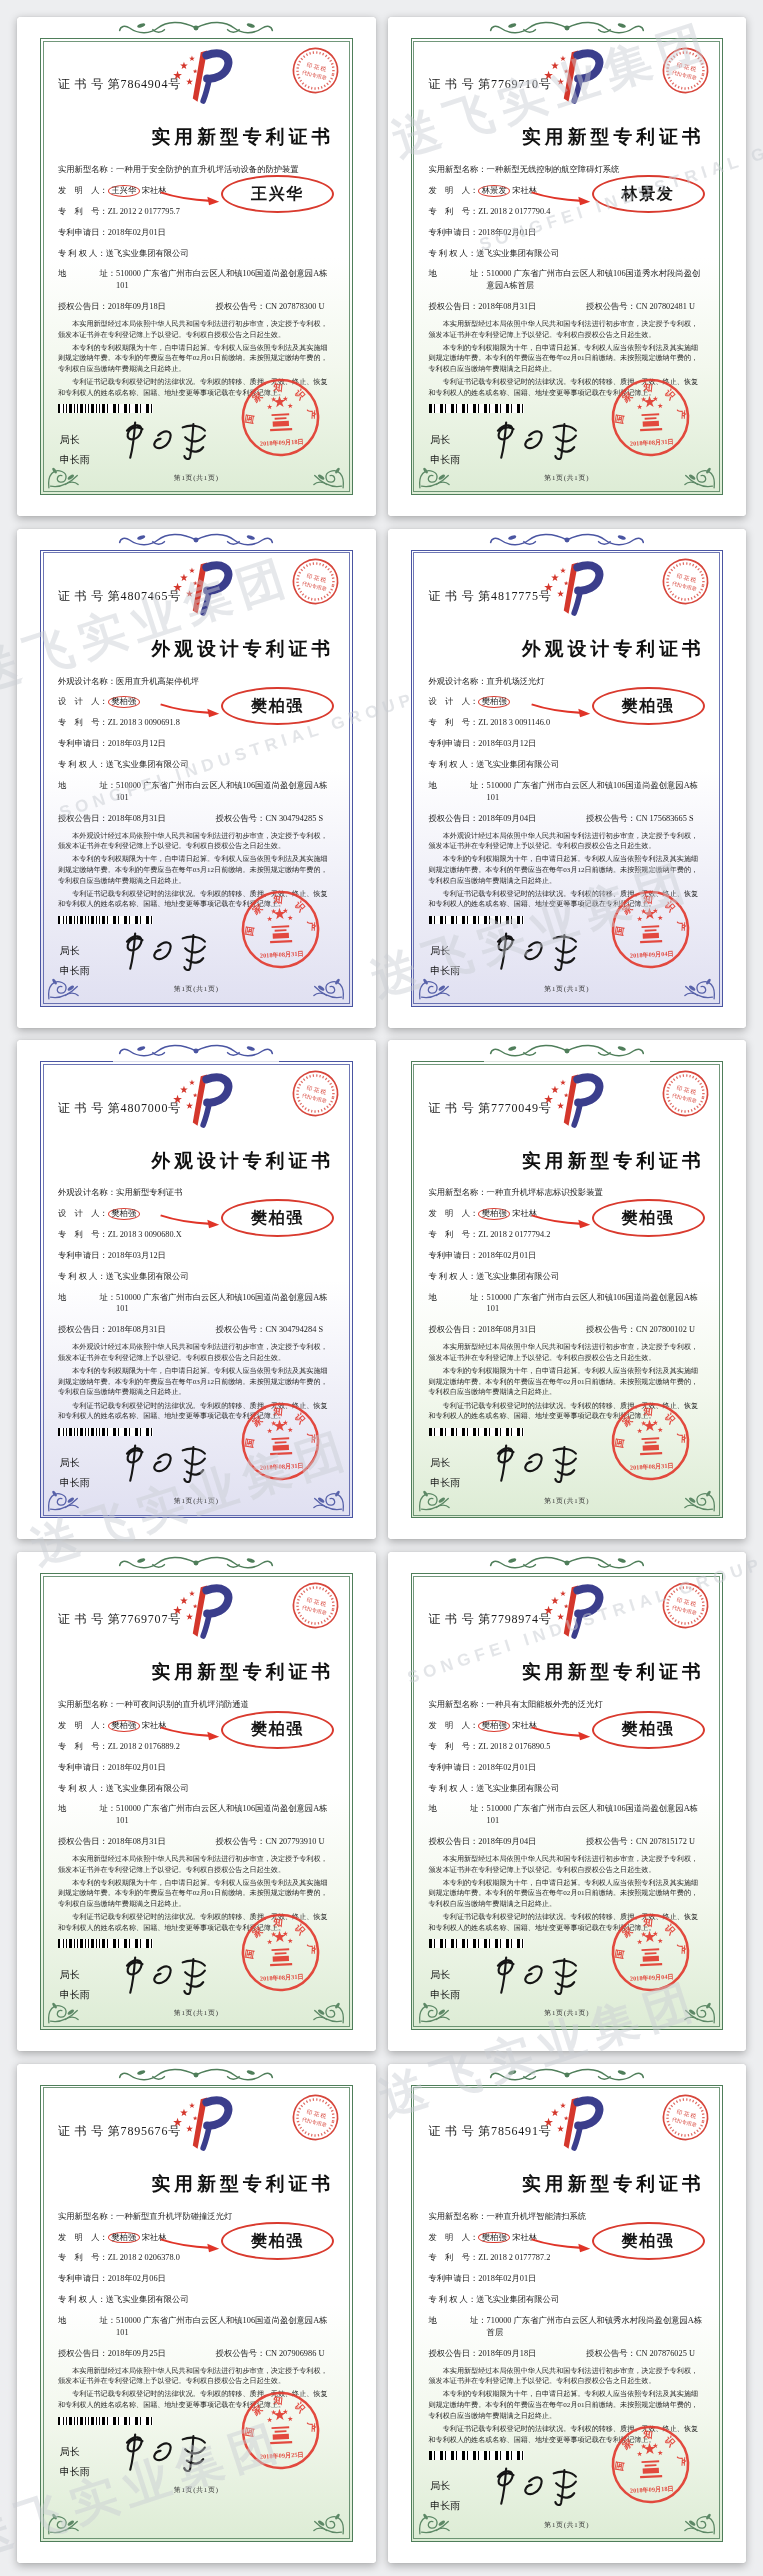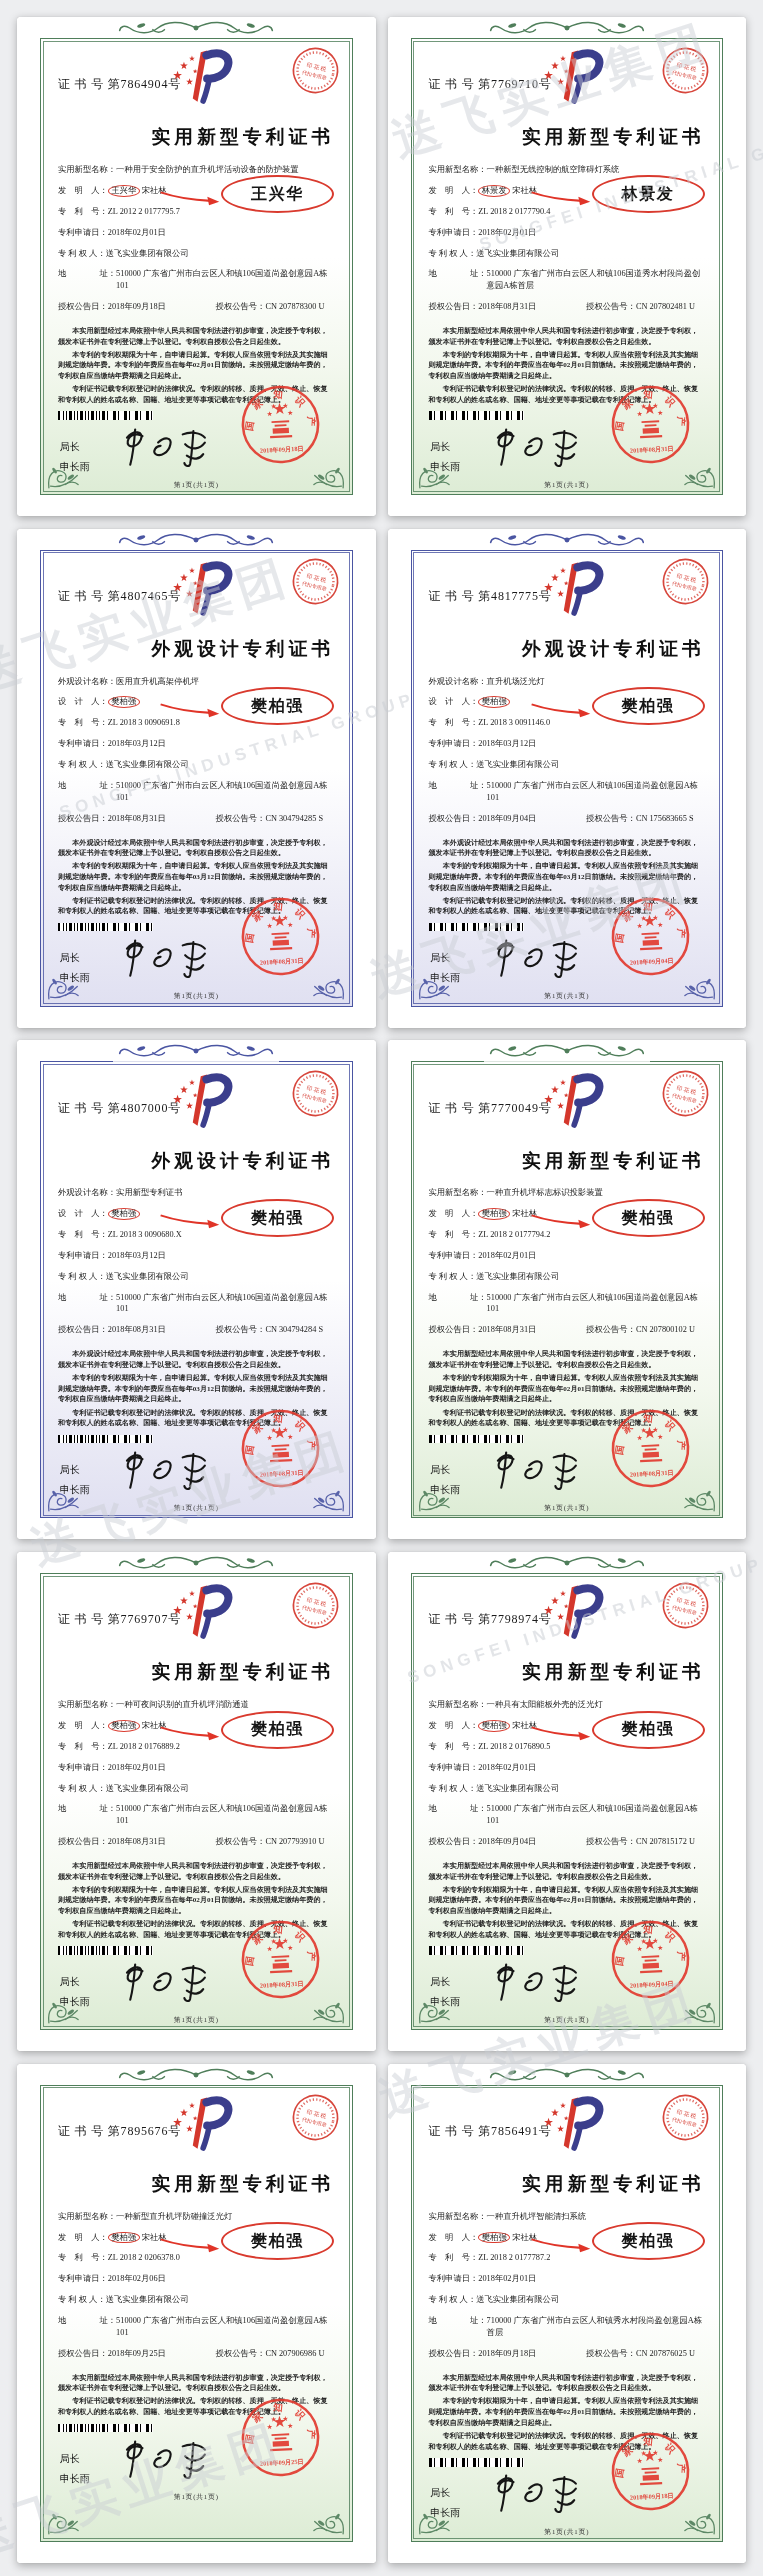--- a/index.html
+++ b/index.html
@@ -41,21 +41,21 @@
   .circled{border:1.3px solid var(--red);border-radius:50%;padding:0 2.5px 0.8px;}
   .arrow{position:absolute;left:100px;top:4.2px;width:63px;height:18.7px;z-index:2;}
   .big-ellipse{position:absolute;left:163px;top:-9.3px;width:109px;height:34px;
                border:2.1px solid var(--red);border-radius:50%;display:flex;align-items:center;
                justify-content:center;font-size:16px;font-weight:bold;letter-spacing:1.7px;
                color:#161616;z-index:2;}
   .grant{display:flex;margin-bottom:6.8px;}
   .g-left{flex:0 0 57%;}
   .g-right{flex:1;}
   
-  .body{font-size:7.1px;line-height:1.5;color:#262626;margin-top:14px;font-weight:bold;}
+  .body{font-size:7.1px;line-height:1.5;color:#262626;margin-top:7px;}
   .body p{margin:0 0 2.5px;text-indent:2em;}
   
   .foot{position:relative;height:81px;margin-top:4.2px;}
   .barcode{position:absolute;left:0;top:1.7px;width:95px;height:8.5px;
     background:repeating-linear-gradient(90deg,#000 0 1.7px,#fff 1.7px 2.5px,#000 2.5px 3.4px,
       #fff 3.4px 5.1px,#000 5.1px 6px,#fff 6px 7.6px,#000 7.6px 8.5px,#fff 8.5px 11px);}
   .issuer{position:absolute;left:1.7px;top:27px;font-size:10px;font-weight:normal;
           font-family:"Liberation Sans",sans-serif;line-height:2.0;color:#111;}
   .signature{position:absolute;left:54px;top:17px;width:107px;height:41px;}
   .seal{position:absolute;right:13.6px;top:-25.4px;width:81px;height:81px;opacity:.92;

